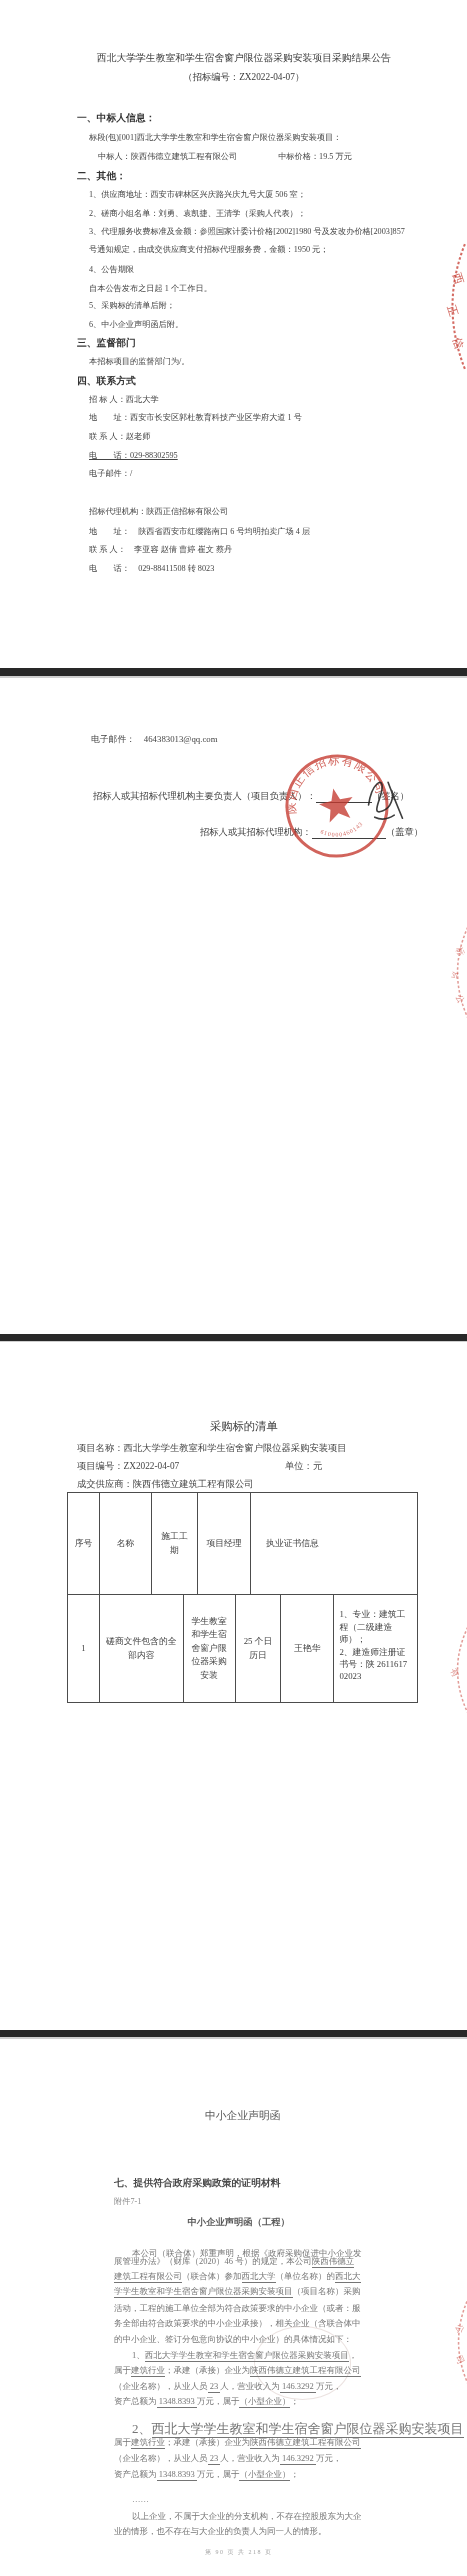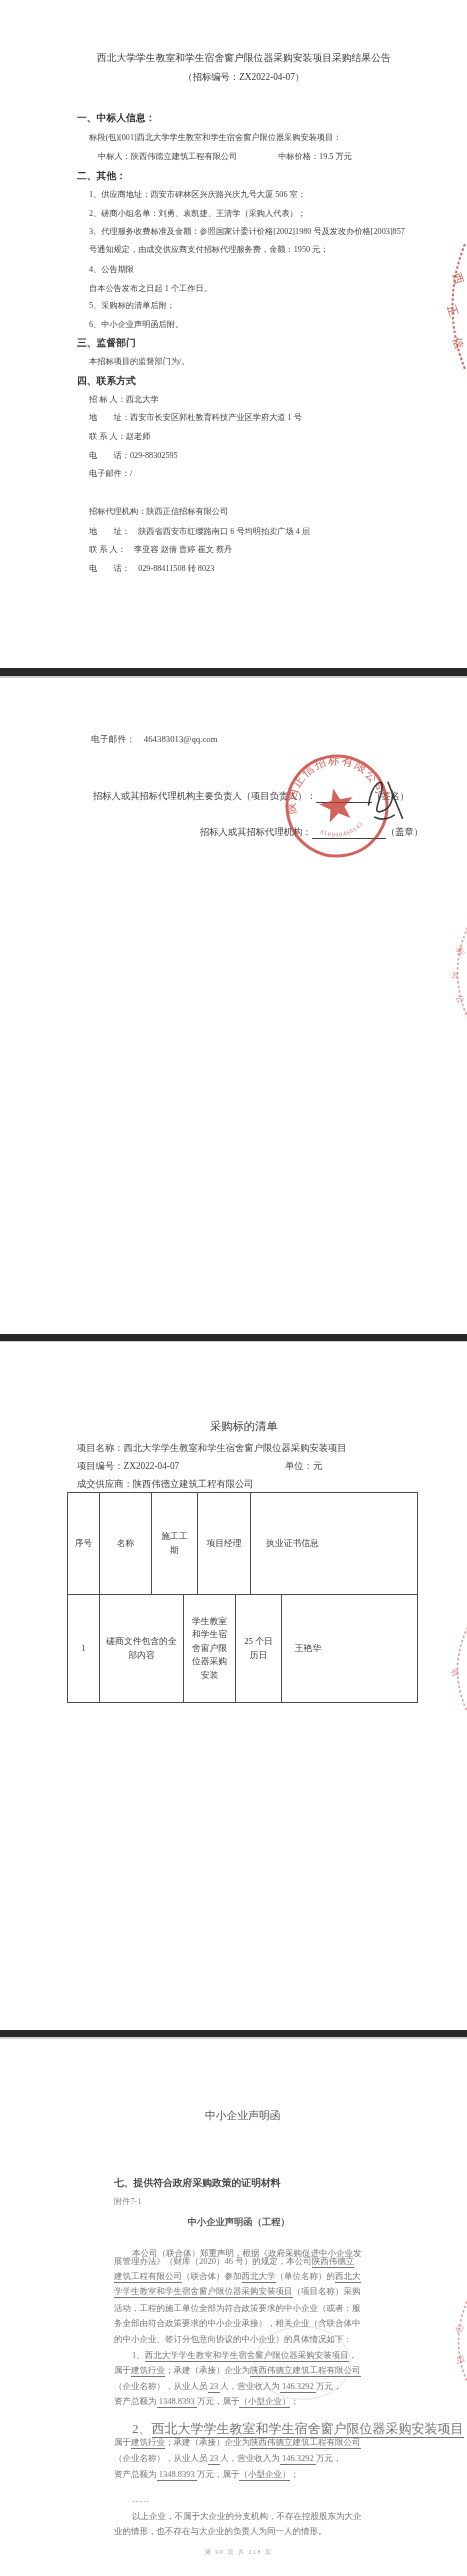--- a/index.html
+++ b/index.html
@@ -42,21 +42,21 @@
     <div class="txt" style="top: 265px; font-size: 8.2px; left: 89px;"><span>4、公告期限</span></div>
     <div class="txt" style="top: 284px; font-size: 8.2px; left: 89px;"><span>自本公告发布之日起 1 个工作日。</span></div>
     <div class="txt" style="top: 301px; font-size: 8.2px; left: 89px;"><span>5、采购标的清单后附；</span></div>
     <div class="txt" style="top: 320px; font-size: 8.2px; left: 89px;"><span>6、中小企业声明函后附。</span></div>
     <div class="txt b" style="top: 337px; font-size: 9.8px; color: rgb(51, 51, 51); left: 77px;"><span>三、监督部门</span></div>
     <div class="txt" style="top: 357px; font-size: 8.2px; left: 89px;"><span>本招标项目的监督部门为/。</span></div>
     <div class="txt b" style="top: 375px; font-size: 9.8px; color: rgb(51, 51, 51); left: 77px;"><span>四、联系方式</span></div>
     <div class="txt" style="top: 395px; font-size: 8.2px; left: 89px;"><span>招 标 人：西北大学</span></div>
     <div class="txt" style="top: 413px; font-size: 8.2px; left: 89px;"><span>地　　址：西安市长安区郭杜教育科技产业区学府大道 1 号</span></div>
     <div class="txt" style="top: 432px; font-size: 8.2px; left: 89px;"><span>联 系 人：赵老师</span></div>
-    <div class="txt" style="top: 451px; font-size: 8.2px; left: 89px;"><span>电　　话：029-88302595</span></div>
+    <div class="txt" style="top: 451px; font-size: 8.2px; left: 89px; text-decoration: underline;"><span>电　　话：029-88302595</span></div>
     <div class="txt" style="top: 469px; font-size: 8.2px; left: 89px;"><span>电子邮件：/</span></div>
     <div class="txt" style="top: 507px; font-size: 8.2px; left: 89px;"><span>招标代理机构：陕西正信招标有限公司</span></div>
     <div class="txt" style="top: 527px; font-size: 8.2px; left: 89px;"><span>地　　址：　陕西省西安市红缨路南口 6 号均明拍卖广场 4 层</span></div>
     <div class="txt" style="top: 545px; font-size: 8.2px; left: 89px;"><span>联 系 人：　李亚容 赵倩 曹婷 崔文 蔡丹</span></div>
     <div class="txt" style="top: 564px; font-size: 8.2px; left: 89px;"><span>电　　话：　029-88411508 转 8023</span></div>
     <div class="seal" style="left: 439px; top: 242px; width: 27px; height: 129px;"><svg width="27" height="129" viewBox="0 0 52 250">
       <path d="M 50 4 Q 2 125 50 246" fill="none" stroke="#c5392f" stroke-width="4" stroke-dasharray="5 4" opacity="0.75"></path>
       <text x="26.666666666666668" y="62.5" font-size="22" fill="#c5392f" opacity="0.8" transform="rotate(72 26.666666666666668 62.5)">西</text>
         <text x="16" y="125" font-size="22" fill="#c5392f" opacity="0.8" transform="rotate(72 16 125)">正</text>
         <text x="26.666666666666668" y="187.5" font-size="22" fill="#c5392f" opacity="0.8" transform="rotate(72 26.666666666666668 187.5)">信</text>
@@ -124,20 +124,27 @@
           <div>位器采购</div>
           <div>安装</div>
         </div>
         <div class="tcell" style="width: 46px;">
           <div>25 个日</div>
           <div>历日</div>
         </div>
         <div class="tcell" style="width: 53px;">
           <div>王艳华</div>
         </div>
+        <div class="tcell left" style="width: 84px;">
+          <div>1、专业：建筑工</div>
+          <div>程（二级建造师）；</div>
+          <div>2、建造师注册证</div>
+          <div>书号：陕 2611617</div>
+          <div>02023</div>
+        </div>
       </div>
     </div>
     <div class="seal" style="left: 442px; top: 1625px; width: 27px; height: 90px;"><svg width="27" height="90" viewBox="0 0 52 175">
       <path d="M 50 4 Q 10 87.5 50 171" fill="none" stroke="#c5392f" stroke-width="3" stroke-dasharray="5 4" opacity="0.5"></path>
       <text x="16" y="87.5" font-size="17" fill="#c5392f" opacity="0.55" transform="rotate(65 16 87.5)">有</text>
     </svg></div>
     <div class="txt" style="top: 2108px; font-size: 10.8px; color: rgb(85, 85, 85); left: 9.3px; width: 467px; text-align: center;"><span>中小企业声明函</span></div>
     <div class="txt b" style="top: 2177px; font-size: 9.8px; color: rgb(74, 74, 74); left: 114px;"><span>七、提供符合政府采购政策的证明材料</span></div>
     <div class="txt" style="top: 2197px; font-size: 8.2px; color: rgb(138, 138, 138); left: 114px; text-align: right;"><span>附件7-1</span></div>
     <div class="txt bs" style="top: 2216px; font-size: 9.3px; color: rgb(90, 90, 90); left: 5.2px; width: 467px; text-align: center;"><span>中小企业声明函（工程）</span></div>

